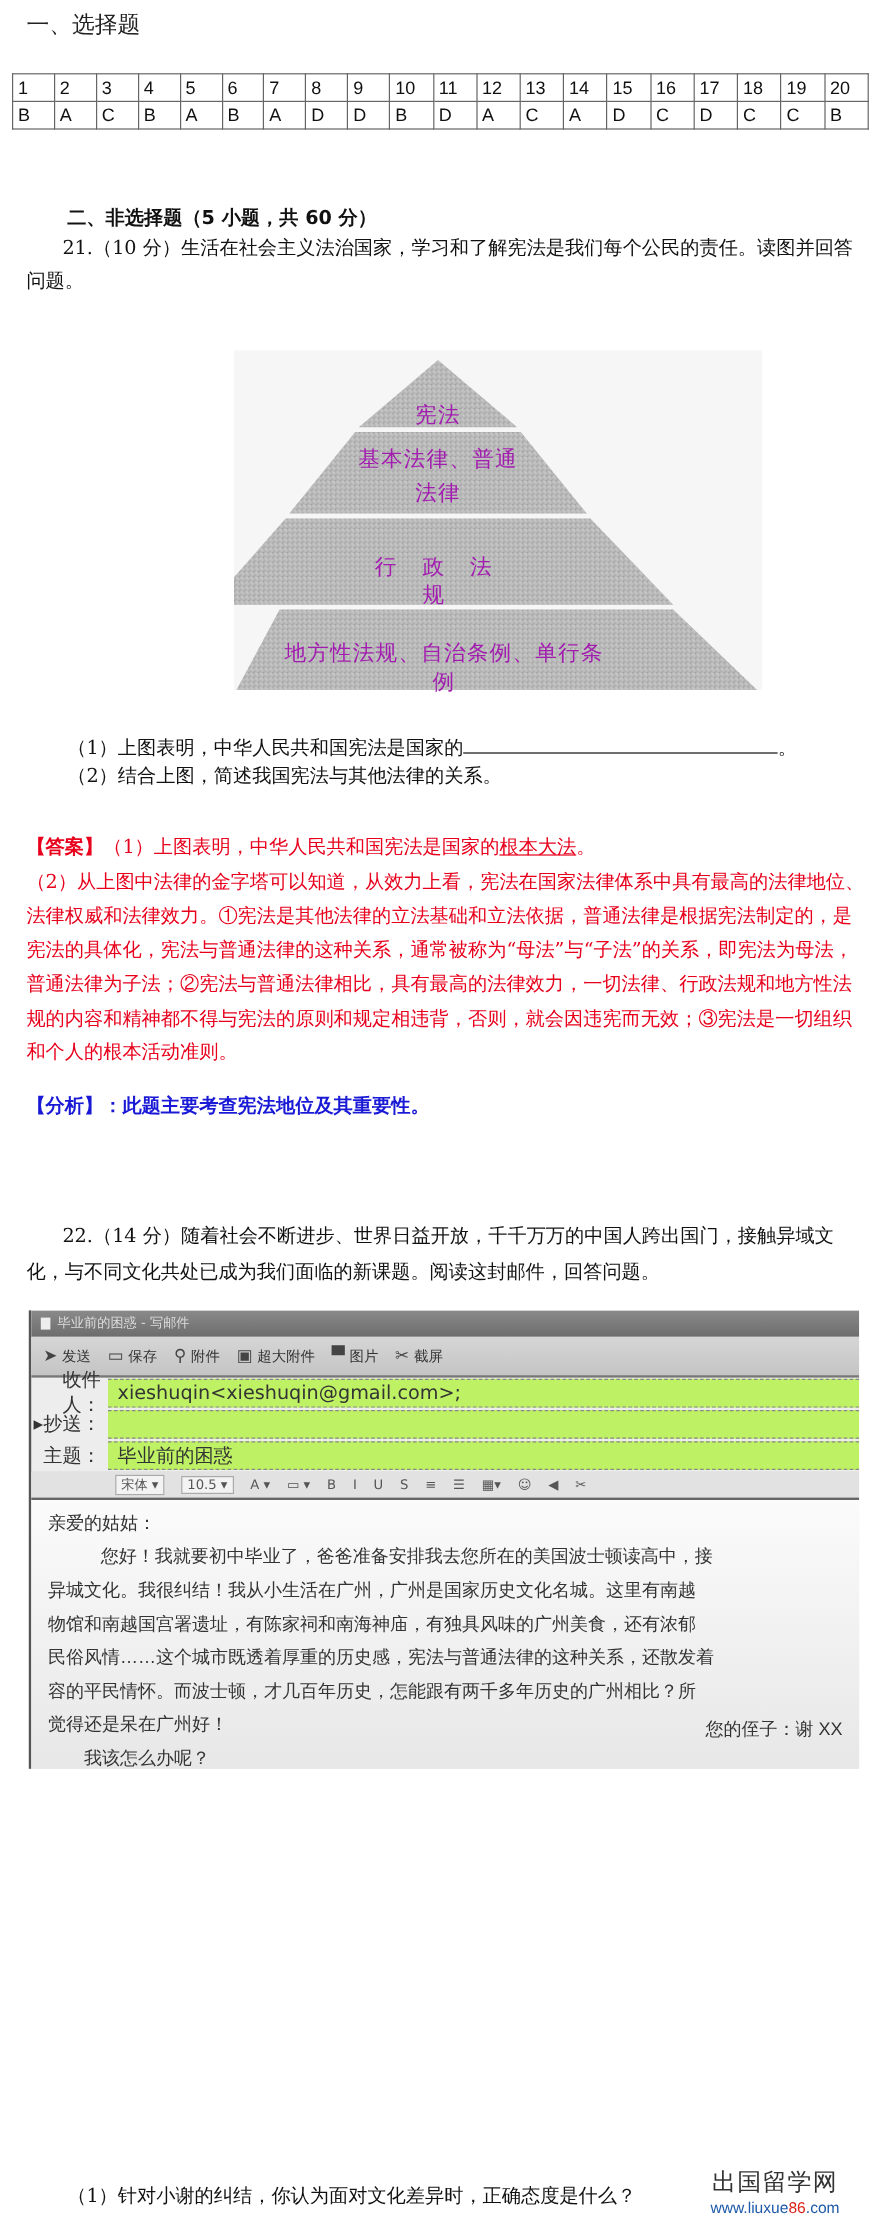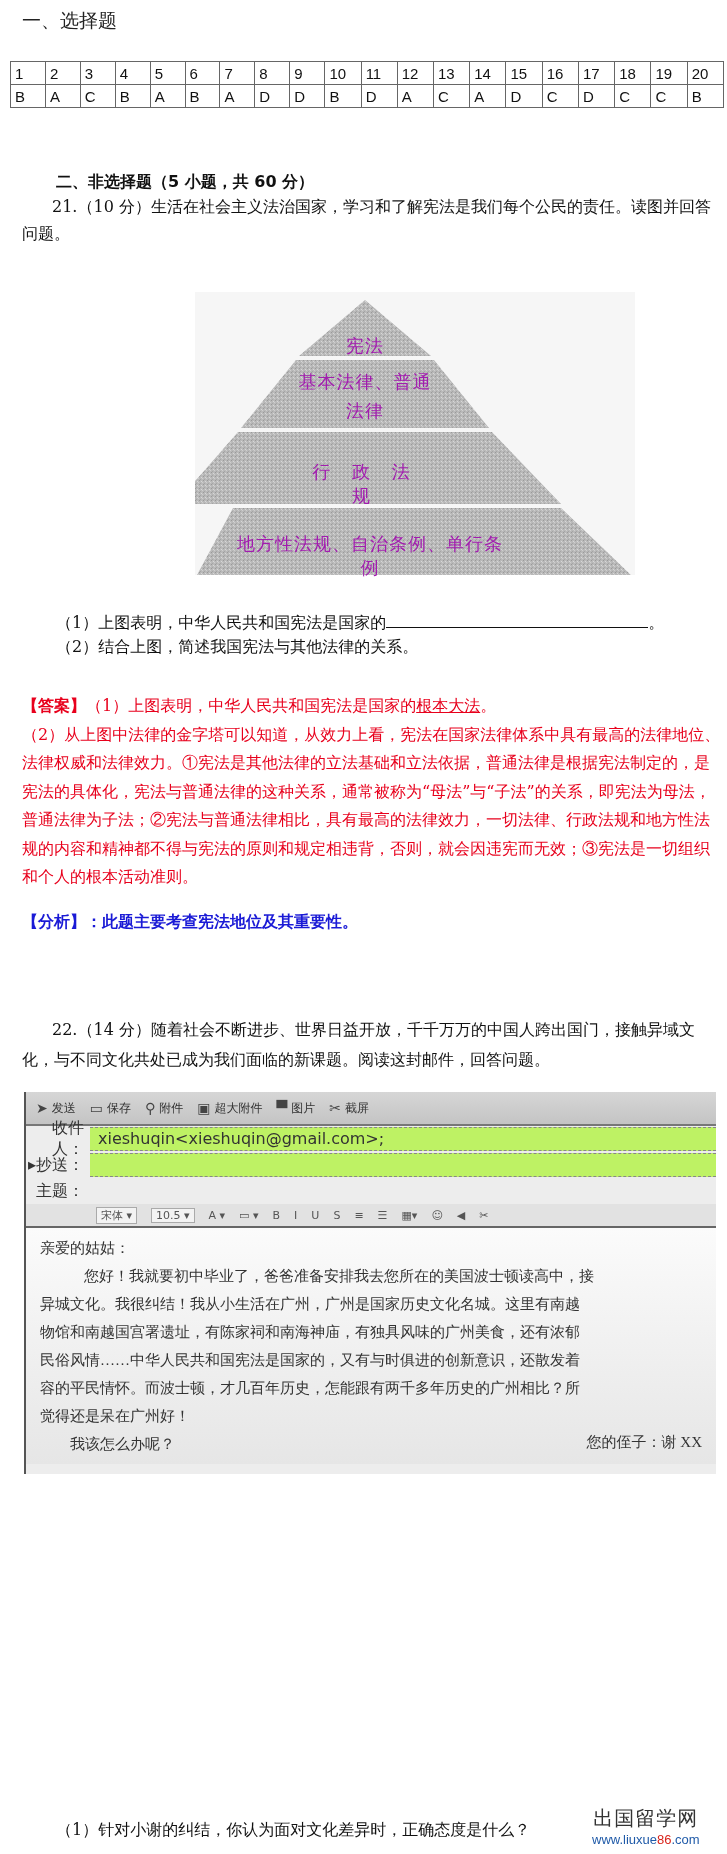--- a/index.html
+++ b/index.html
@@ -35,21 +35,21 @@
   .mail-title { height: 22px; background: linear-gradient(#8a8a8a, #6d6d6d); color: #ddd; font-size: 11px; padding-left: 8px; line-height: 22px; font-family: "DejaVu Sans", sans-serif; }
   .mail-title .sq { display:inline-block; width:8px; height:10px; background:#eee; margin-right:6px; vertical-align:middle; }
   .mail-tb { height: 32px; background: linear-gradient(#d6d6d6, #c4c4c4); border-bottom: 2px solid #777; display: flex; align-items: center; gap: 14px; padding-left: 10px; font-size: 12px; color: #333; font-family: "DejaVu Sans", sans-serif; }
   .tb-btn { display: flex; align-items: center; gap: 4px; }
   .tb-ico { font-size: 14px; color: #444; }
   .mail-row { display: flex; align-items: center; height: 26px; font-family: "DejaVu Sans", sans-serif; font-size: 16px; color: #333; }
   .mail-row .lbl { width: 58px; text-align: right; padding-right: 6px; }
   .mail-row .fld { flex: 1; height: 22px; border-top: 1px dashed #888; border-bottom: 1px dashed #888; background: #bef264; line-height: 22px; padding-left: 8px; }
   .fmt { height: 22px; display: flex; align-items: center; gap: 14px; padding-left: 70px; font-size: 11px; color: #555; background: #e2e2e2; border-bottom: 2px solid #666; font-family: "DejaVu Sans", sans-serif; }
   .fmt .sel { border: 1px solid #aaa; padding: 0 4px; background: #f3f3f3; }
-  .mail-body { padding: 6px 0 0 14px; font-family: Liberation Serif, serif; font-size: 15px; line-height: 28px; color: #333; background: linear-gradient(#fbfbfb, #e6e6e6); height: 230px; white-space: nowrap; }
+  .mail-body { padding: 6px 0 0 14px; font-family: Liberation Sans, sans-serif; font-size: 15px; line-height: 28px; color: #333; background: linear-gradient(#fbfbfb, #e6e6e6); height: 230px; white-space: nowrap; }
   .mail-body .ind { padding-left: 44px; }
   .mail-body .sign { position: absolute; right: 14px; bottom: 18px; }
   .q22-1 { left: 56px; top: 1820px; font-size: 16px; }
   .wm { left: 592px; top: 1805px; text-align: center; }
   .wm .t1 { font-family: "DejaVu Sans", sans-serif; font-weight: normal; font-size: 20px; color: #333; letter-spacing: 1px; }
   .wm .t2 { font-family: "Liberation Sans", sans-serif; font-size: 13px; color: #1f5aa8; }
   .wm .t2 .acc { color: #d9231a; }
 </style>
 </head>
 <body>
@@ -139,20 +139,21 @@
 <div class="abs ansblock red">
   <b>【答案】</b><span>（1）上图表明，中华人民共和国宪法是国家的</span><span class="u">根本大法</span><span>。</span><br>
   <span>（2）从上图中法律的金字塔可以知道，从效力上看，宪法在国家法律体系中具有最高的法律地位、法律权威和法律效力。①宪法是其他法律的立法基础和立法依据，普通法律是根据宪法制定的，是宪法的具体化，宪法与普通法律的这种关系，通常被称为“母法”与“子法”的关系，即宪法为母法，普通法律为子法；②宪法与普通法律相比，具有最高的法律效力，一切法律、行政法规和地方性法规的内容和精神都不得与宪法的原则和规定相违背，否则，就会因违宪而无效；③宪法是一切组织和个人的根本活动准则。</span>
 </div>
 
 <div class="abs analysis">【分析】：此题主要考查宪法地位及其重要性。</div>
 
 <div class="abs q22">22.（14 分）随着社会不断进步、世界日益开放，千千万万的中国人跨出国门，接触异域文化，与不同文化共处已成为我们面临的新课题。阅读这封邮件，回答问题。</div>
 
 <div class="abs mail">
+  <div class="mail-title"><span class="sq"></span><span>毕业前的困惑 - 写邮件</span></div>
   <div class="mail-tb">
     <span class="tb-btn">
         <span class="tb-ico">➤</span>
         <span>发送</span>
       </span>
     <span class="tb-btn">
         <span class="tb-ico">▭</span>
         <span>保存</span>
       </span>
     <span class="tb-btn">
@@ -175,20 +176,21 @@
   <div class="mail-row">
     <span class="lbl">收件人：</span>
     <span class="fld">xieshuqin&lt;xieshuqin@gmail.com&gt;;</span>
   </div>
   <div class="mail-row">
     <span class="lbl">▸抄送：</span>
     <span class="fld"></span>
   </div>
   <div class="mail-row">
     <span class="lbl">主题：</span>
+    <span class="fld">毕业前的困惑</span>
   </div>
   <div class="fmt">
     <span class="sel"><span>宋体</span> ▾</span>
     <span class="sel"><span>10.5</span> ▾</span>
     <span>A ▾</span>
     <span>▭ ▾</span>
     <span>B</span>
     <span>I</span>
     <span>U</span>
     <span>S</span>
@@ -197,21 +199,21 @@
     <span>▦▾</span>
     <span>☺</span>
     <span>◀</span>
     <span>✂</span>
   </div>
   <div class="mail-body">
     <div>亲爱的姑姑：</div>
     <div class="ind">您好！我就要初中毕业了，爸爸准备安排我去您所在的美国波士顿读高中，接</div>
     <div>异城文化。我很纠结！我从小生活在广州，广州是国家历史文化名城。这里有南越</div>
     <div>物馆和南越国宫署遗址，有陈家祠和南海神庙，有独具风味的广州美食，还有浓郁</div>
-    <div>民俗风情……中华人民共和国宪法是国家的，又有与时俱进的创新意识，还散发着</div>
+    <div>民俗风情……这个城市既透着厚重的历史感，宪法与普通法律的这种关系，还散发着</div>
     <div>容的平民情怀。而波士顿，才几百年历史，怎能跟有两千多年历史的广州相比？所</div>
     <div>觉得还是呆在广州好！</div>
     <div style="padding-left:30px;">我该怎么办呢？</div>
     <div class="sign">您的侄子：谢 XX</div>
   </div>
 </div>
 
 <div class="abs q22-1">（1）针对小谢的纠结，你认为面对文化差异时，正确态度是什么？</div>
 
 <div class="abs wm">

